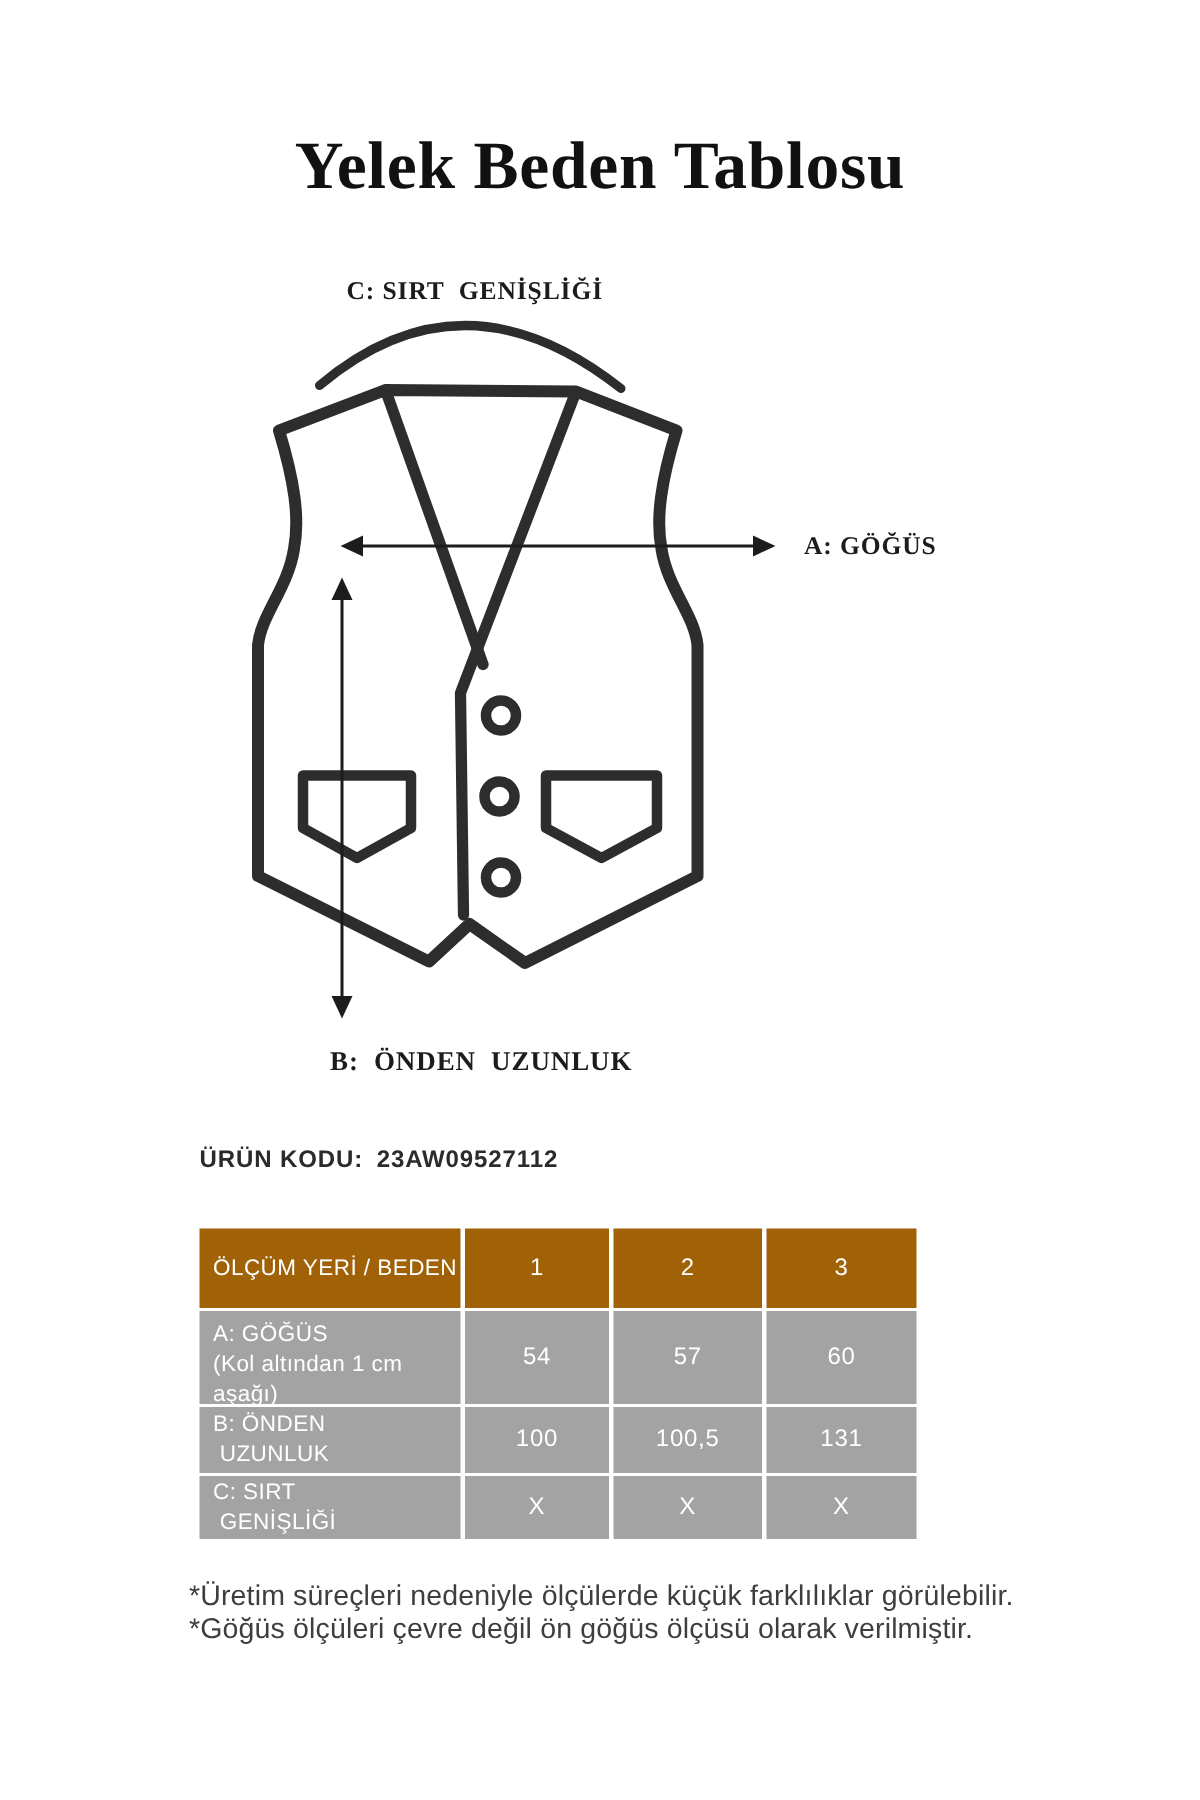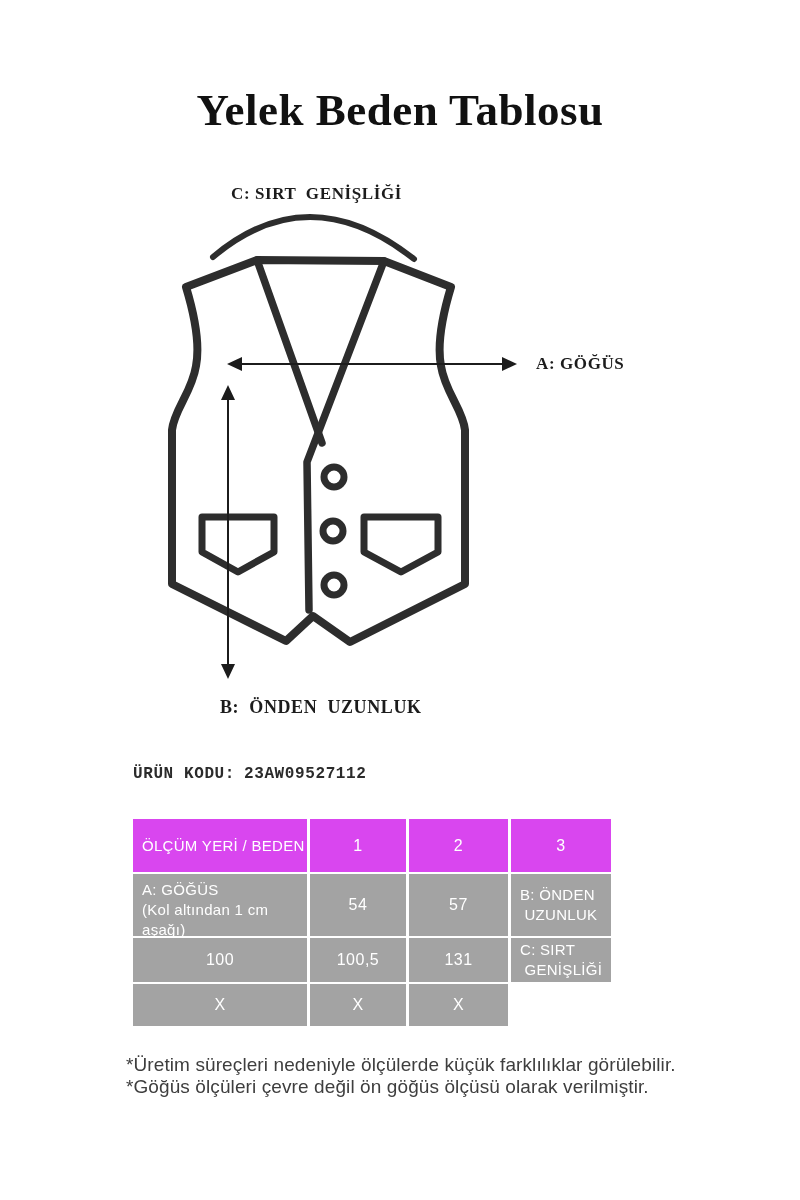--- a/index.html
+++ b/index.html
@@ -8,28 +8,28 @@
   .title{position:absolute;top:84px;left:0;width:800px;margin:0;text-align:center;
          font-family:"Liberation Serif","DejaVu Serif",serif;font-weight:700;
          font-size:45px;color:#111111;letter-spacing:0.5px;}
   .diagram-svg{position:absolute;left:0;top:0;width:800px;height:760px;}
   .lbl{position:absolute;font-family:"Liberation Serif","DejaVu Serif",serif;
        font-weight:700;color:#1c1c1c;white-space:pre;}
   .lbl-c{left:231px;top:184px;font-size:17px;letter-spacing:0.6px;}
   .lbl-a{left:536px;top:354px;font-size:17px;letter-spacing:0.6px;}
   .lbl-b{left:220px;top:697px;font-size:18px;letter-spacing:0.6px;word-spacing:5px;}
   .product-code{position:absolute;left:133px;top:765px;font-size:16px;font-weight:700;
-                color:#2b2b2b;letter-spacing:0.6px;font-family:Liberation Mono, monospace;}
+                color:#2b2b2b;letter-spacing:0.6px;}
   .product-code .code-value{margin-left:9px;}
   .size-table{position:absolute;left:133px;top:819px;display:grid;
               grid-template-columns:174px 96px 99px 100px;
               grid-template-rows:53px 62px 44px 42px;
               column-gap:3px;row-gap:2px;background:#ffffff;}
   .cell{display:flex;align-items:center;color:#ffffff;}
-  .head{background:#d946ef;font-size:15px;letter-spacing:0.8px;}
+  .head{background:#a16207;font-size:15px;letter-spacing:0.8px;}
   .body-cell{background:#a3a3a3;}
   .label-cell{justify-content:flex-start;padding-left:9px;font-size:15px;
               line-height:1.32;white-space:pre-wrap;letter-spacing:0.3px;}
   .label-cell.top{align-items:flex-start;padding-top:6px;}
   .val-cell{justify-content:center;font-size:16px;letter-spacing:0.5px;}
   .footnotes{position:absolute;left:126px;top:1054px;font-size:19px;line-height:22px;
              color:#3e3e3e;letter-spacing:0.1px;}
   .footnote{margin:0;}
 </style>
 </head>
@@ -86,20 +86,21 @@
 
     <div class="cell head label-cell">ÖLÇÜM YERİ / BEDEN</div>
     <div class="cell head val-cell">1</div>
     <div class="cell head val-cell">2</div>
     <div class="cell head val-cell">3</div>
 
     <div class="cell body-cell label-cell top">A: GÖĞÜS
 (Kol altından 1 cm aşağı)</div>
     <div class="cell body-cell val-cell">54</div>
     <div class="cell body-cell val-cell">57</div>
+    <div class="cell body-cell val-cell">60</div>
 
     <div class="cell body-cell label-cell">B: ÖNDEN
  UZUNLUK</div>
     <div class="cell body-cell val-cell">100</div>
     <div class="cell body-cell val-cell">100,5</div>
     <div class="cell body-cell val-cell">131</div>
 
     <div class="cell body-cell label-cell">C: SIRT
  GENİŞLİĞİ</div>
     <div class="cell body-cell val-cell">X</div>

